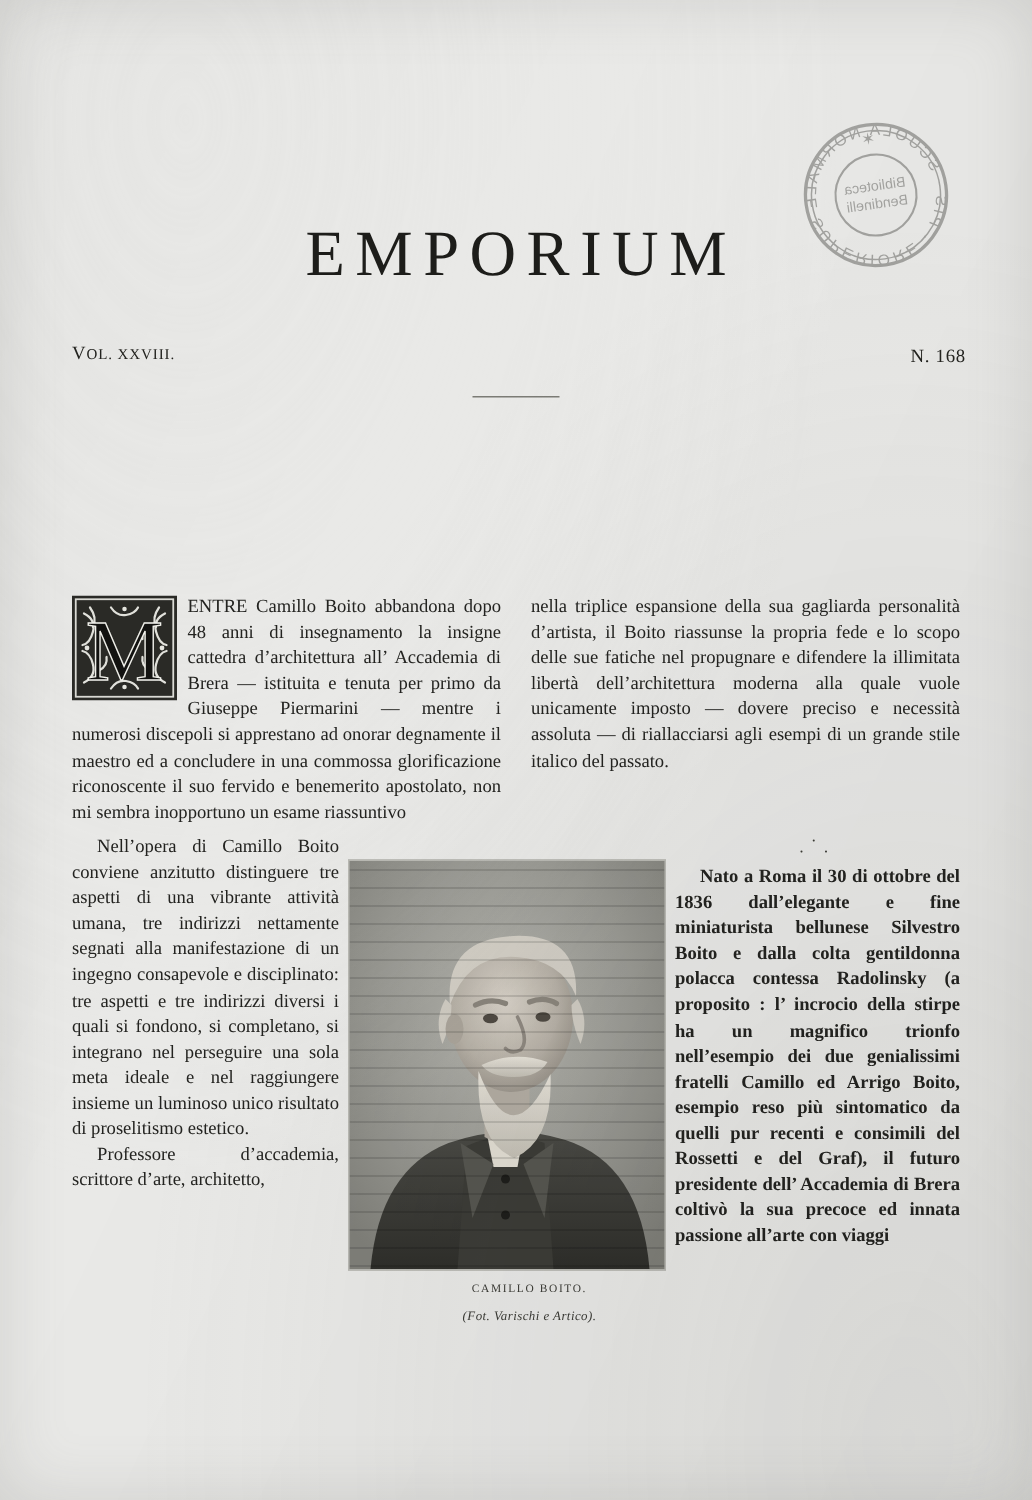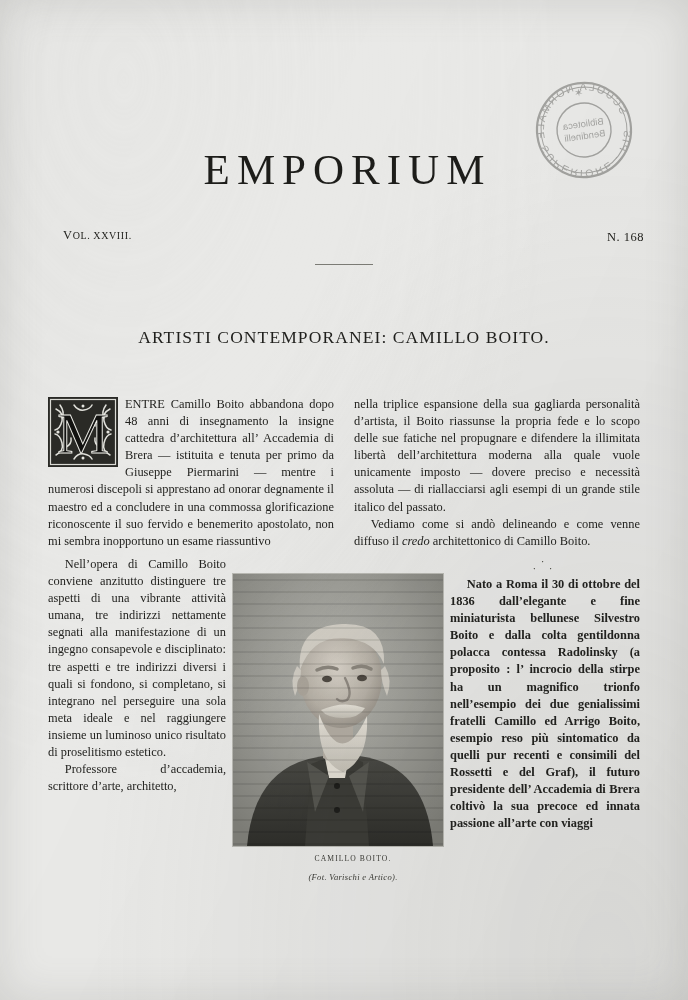--- a/index.html
+++ b/index.html
@@ -66,21 +66,21 @@
     text-indent: 7px;
   }
   .issue-line {
     position: absolute;
     left: 48px;
     right: 44px;
     top: 228px;
     height: 20px;
   }
   .issue-vol {
-    position: absolute; left: 15px; top: 0;
+    position: absolute; left: 0; top: 0;
     font-size: 12.5px;
     letter-spacing: .6px;
   }
   .issue-vol .sc { font-size: 10px; }
   .issue-date {
     position: absolute;
     left: 0; right: 0;
     top: 0;
     text-align: center;
     font-size: 12.5px;
@@ -226,21 +226,20 @@
   <div class="masthead">
     <div class="masthead-title">EMPORIUM</div>
   </div>
 
   <div class="issue-line">
     <span class="issue-vol">V<span class="sc">OL. XXVIII.</span></span>
     <span class="issue-num">N. 168</span>
   </div>
   <div class="rule"></div>
 
-  <div class="article-title">ARTISTI CONTEMPORANEI: CAMILLO BOITO.</div>
 
   <div class="body">
     <div class="col col-left">
       <p class="para noindent">
         <span class="initial">
           <svg viewBox="0 0 70 70" aria-hidden="true">
             <rect x="0" y="0" width="70" height="70" fill="#2a2a26"></rect>
             <rect x="2.5" y="2.5" width="65" height="65" fill="none" stroke="#dcdcd6" stroke-width="1.2"></rect>
             <g fill="none" stroke="#e2e2dc" stroke-width="1.5" stroke-linecap="round">
               <path d="M8 12 q8 4 6 12 q-2 8 -7 9"></path>
@@ -264,21 +263,20 @@
             </g>
             <text x="35" y="56" text-anchor="middle" font-family="Liberation Serif, serif" font-size="58" fill="#121210" stroke="#f2f2ec" stroke-width="0.9">M</text>
           </svg>
         </span>
         <span>ENTRE Camillo Boito abbandona dopo 48 anni di insegnamento la insigne cattedra d’architettura all’ Accademia di Brera — istituita e tenuta per primo da Giuseppe Piermarini — mentre i numerosi discepoli si apprestano ad onorar degnamente il maestro ed a concludere in una commossa glorificazione riconoscente il suo fervido e benemerito apostolato, non mi sembra inopportuno un esame riassuntivo</span>
       </p>
     </div>
 
     <div class="col col-right">
       <p class="para noindent">nella triplice espansione della sua gagliarda personalità d’artista, il Boito riassunse la propria fede e lo scopo delle sue fatiche nel propugnare e difendere la illimitata libertà dell’architettura moderna alla quale vuole unicamente imposto — dovere preciso e necessità assoluta — di riallacciarsi agli esempi di un grande stile italico del passato.</p>
-      <p class="para"><span>Vediamo come si andò delineando e come venne diffuso il </span><em>credo</em><span> architettonico di Camillo Boito.</span></p>
     </div>
   </div>
 
   <div class="narrow narrow-left">
     <p class="para">Nell’opera di Camillo Boito conviene anzitutto distinguere tre aspetti di una vibrante attività umana, tre indirizzi nettamente segnati alla manifestazione di un ingegno consapevole e disciplinato: tre aspetti e tre indirizzi diversi i quali si fondono, si completano, si integrano nel perseguire una sola meta ideale e nel raggiungere insieme un luminoso unico risultato di proselitismo estetico.</p>
     <p class="para">Professore d’accademia, scrittore d’arte, architetto,</p>
   </div>
 
   <div class="asterism">
     <span class="top">·</span>

